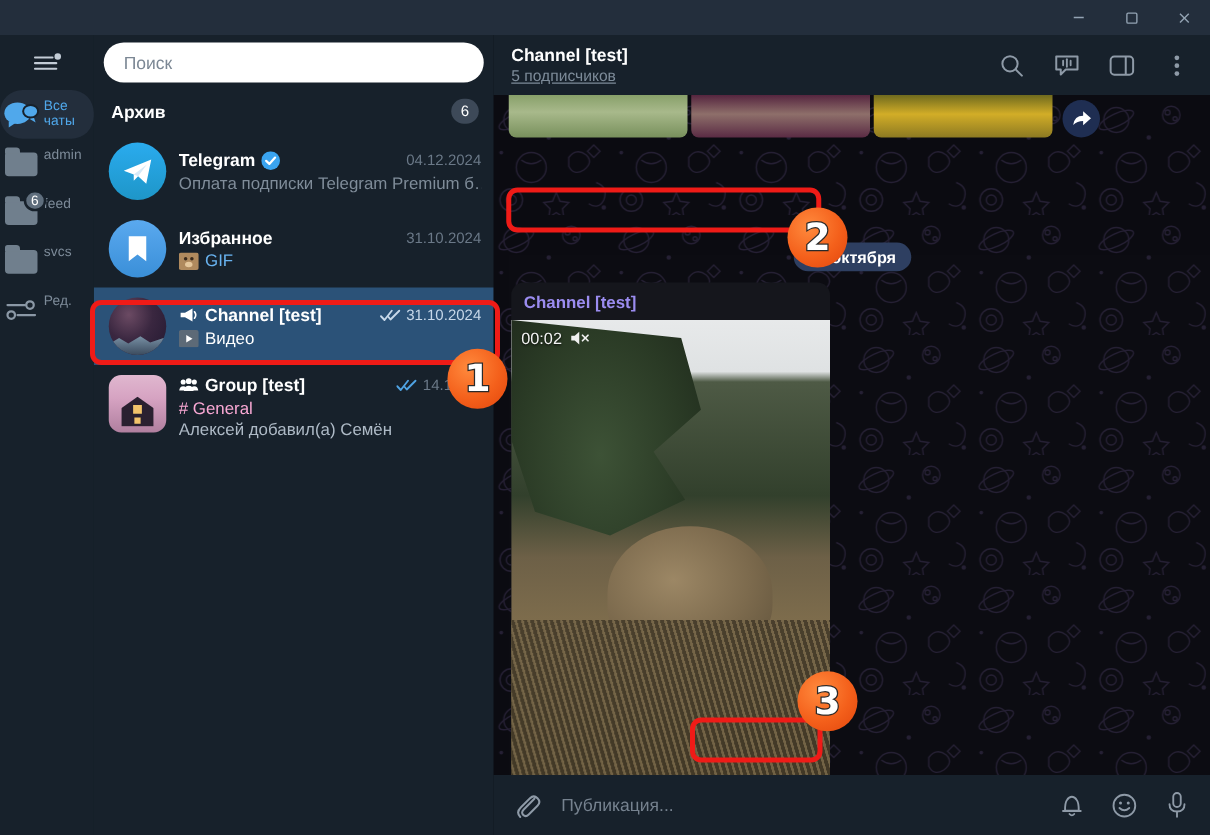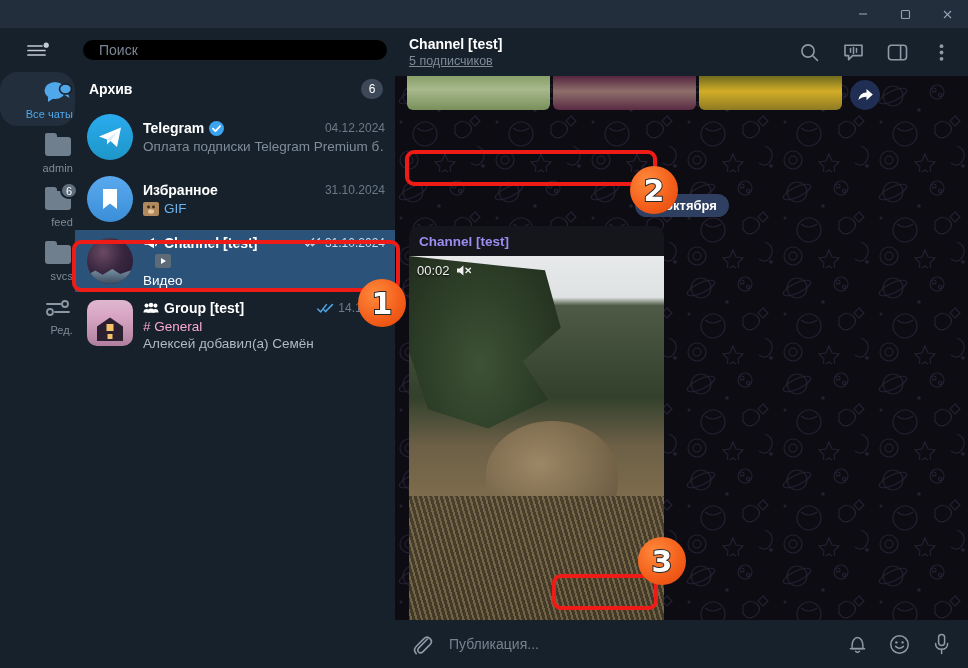--- a/index.html
+++ b/index.html
@@ -27,21 +27,21 @@
 
   
   .rail {
     width: 75px; flex: 0 0 75px; background: #17212b;
     display: flex; flex-direction: column; align-items: stretch;
   }
   .rail-top {
     height: 44px; background: #17212b; display: flex; align-items: center; justify-content: center;
   }
   .rail-item {
-    padding: 7px 2px 6px; display: flex; flex-direction: column; align-items: flex-end; gap: 3px;
+    padding: 7px 2px 6px; display: flex; flex-direction: row; align-items: flex-start; gap: 3px;
     position: relative;
     border-radius: 18px;
   }
   .rail-item.active { background: #232e3c; }
   .rail-item .ri-label { font-size: 11px; color: #7d8b99; letter-spacing: .1px; }
   .rail-item.active .ri-label { color: #50a8eb; }
   .rail-icon { position: relative; width: 30px; height: 26px; display:flex; align-items:center; justify-content:center;}
   .folder-glyph {
     width: 26px; height: 19px; background: #707f8d; border-radius: 2px 3px 3px 3px; position: relative;
   }
@@ -53,21 +53,21 @@
     position: absolute; top: -5px; right: -5px; min-width: 17px; height: 17px;
     background: #5f6e7d; color: #fff; border-radius: 9px; font-size: 11px;
     display:flex; align-items:center; justify-content:center; padding: 0 4px;
     border: 2px solid #17212b;
   }
 
   
   .list-col { width: 320px; flex: 0 0 320px; background: #17212b; display: flex; flex-direction: column; }
   .search-wrap { height: 44px; display: flex; align-items: center; padding: 0 8px; }
   .search-box {
-    flex: 1 1 auto; height: 20px; background: #000000; border-radius: 18px;
+    flex: 1 1 auto; height: 32px; background: #ffffff; border-radius: 18px;
     display: flex; align-items: center; padding: 0 16px;
     color: #7b8794; font-size: 14px;
   }
   .archive-row {
     height: 34px; display: flex; align-items: center; padding: 0 12px 0 14px; gap: 24px;
   }
   .archive-row .ar-title { font-size: 14px; font-weight: bold; color: #ffffff; flex: 1 1 auto; }
   .archive-row .ar-count {
     min-width: 22px; height: 20px; border-radius: 10px; background: #3d4958; color: #fff;
     font-size: 12px; display:flex; align-items:center; justify-content:center; padding: 0 6px;
@@ -110,21 +110,21 @@
   .chat-main { flex: 1 1 auto; min-width: 0; }
   .chat-line1 { display: flex; align-items: center; gap: 5px; }
   .chat-name { font-size: 14px; font-weight: bold; color: #ffffff; white-space: nowrap; overflow: hidden; }
   .chat-time { margin-left: auto; font-size: 12px; color: #6b7988; white-space: nowrap; display:flex; align-items:center; gap:4px;}
   .chat-item.selected .chat-time { color: #c8d9ea; }
   .chat-line2 { font-size: 13.5px; color: #7f8c99; margin-top: 3px; display: flex; align-items: center; gap: 5px; white-space: nowrap; overflow:hidden;}
   .chat-item.selected .chat-line2 { color: #e3eaf2; }
   .chat-line3 { font-size: 13.5px; color: #aebac6; margin-top: 2px; white-space: nowrap; overflow: hidden;}
   .topic { color: #f9a8d4; }
   .media-tag { color: #69b3f0; display:flex; align-items:center; gap:5px;}
-  .chat-item.selected .media-tag { color: #ffffff; flex-direction: column; }
+  .chat-item.selected .media-tag { color: #ffffff; }
 
   .verified { width: 15px; height: 15px; }
   .minicon { width: 16px; height: 14px; flex: 0 0 auto; }
 
   
   .conv { flex: 1 1 auto; display: flex; flex-direction: column; min-width: 0; background: #0e0e14; }
   .conv-header {
     height: 48px; flex: 0 0 48px; background: #17212b; display: flex; align-items: center;
     padding: 0 10px 0 14px; gap: 10px;
   }

